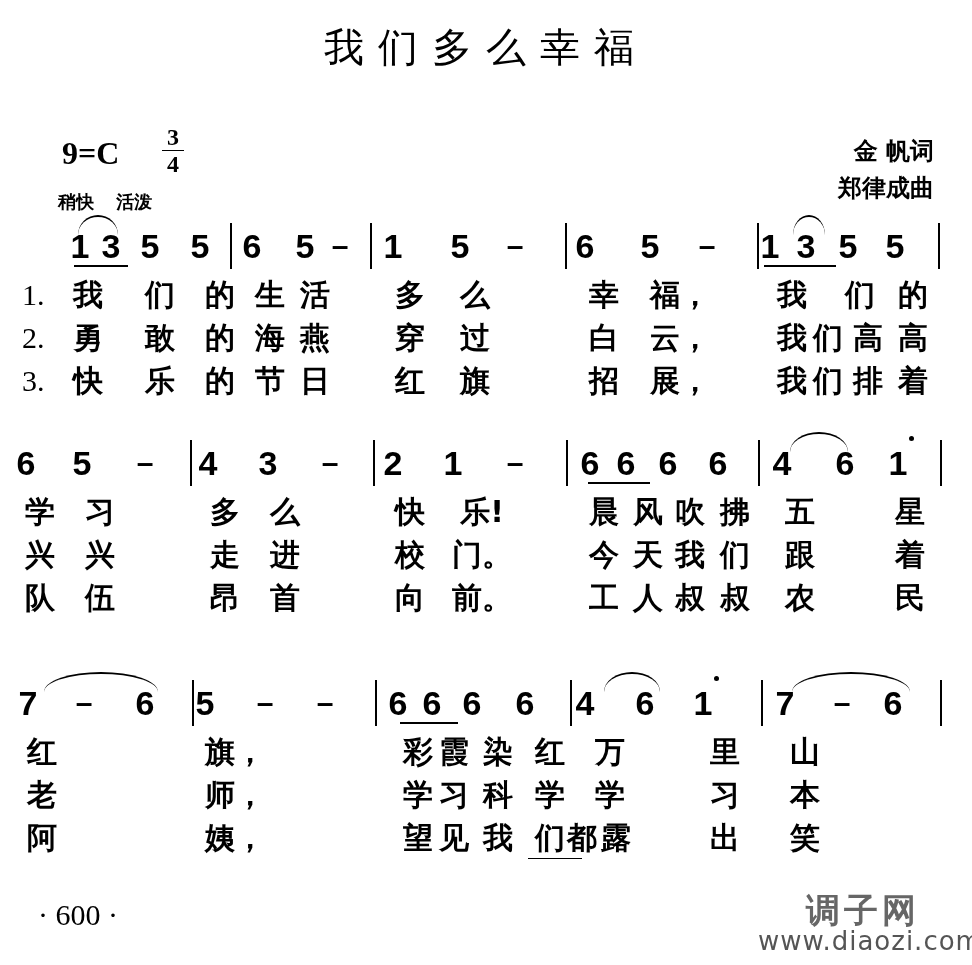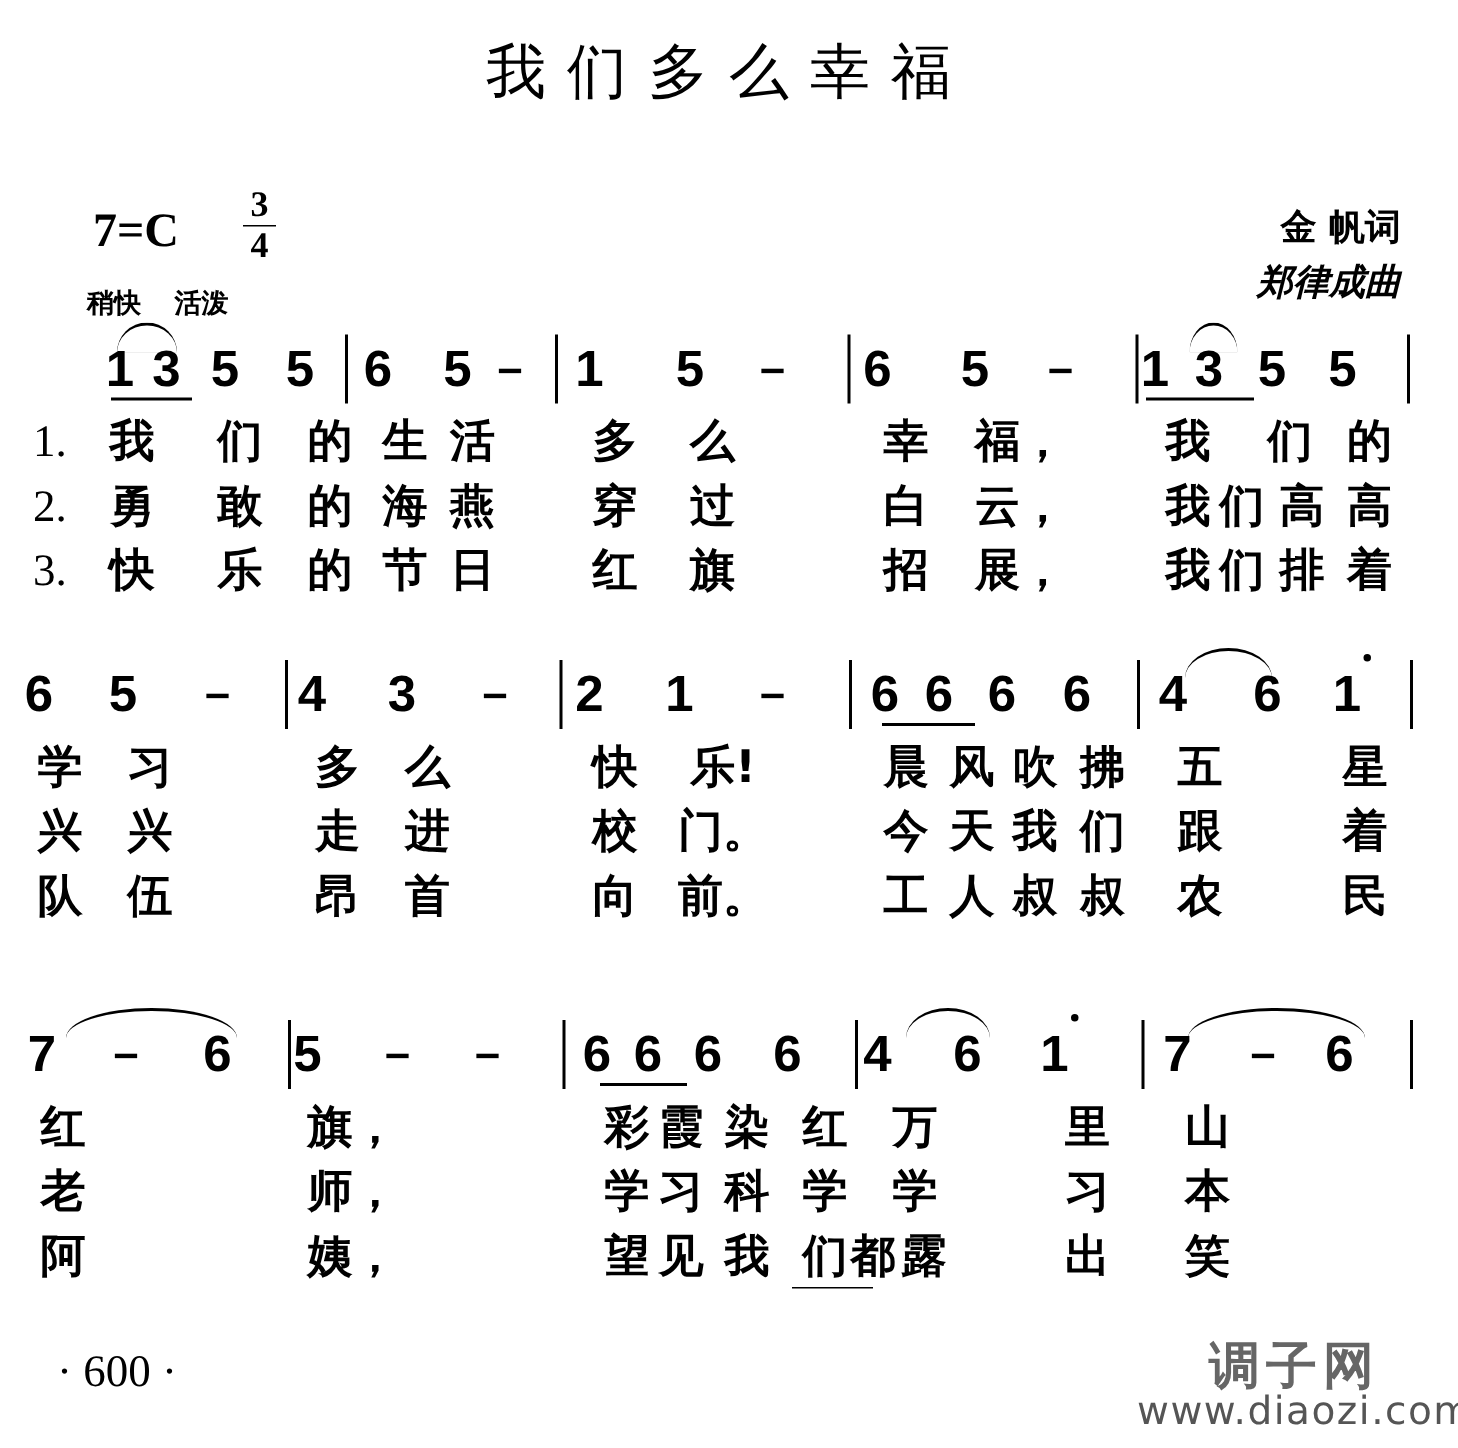--- a/index.html
+++ b/index.html
@@ -22,32 +22,32 @@
     .vnum { font-family: "Liberation Serif", serif; font-size: 30px; line-height: 40px; }
     .page-num { left: 38px; top: 898px; font-family: "Liberation Serif", serif; font-size: 30px; }
     .wm1 { left: 806px; top: 888px; font-size: 34px; color: #666; font-weight: bold; letter-spacing: 4px; }
     .wm2 { left: 758px; top: 926px; font-size: 26px; color: #555; letter-spacing: 1px; }
   </style>
 </head>
 <body>
 
 <div class="abs title">我们多么幸福</div>
 
-<div class="abs key">7=C</div>
+<div class="abs key">9=C</div>
 <div class="abs timesig">
   <div>3</div>
   <div class="bar"></div>
   <div>4</div>
 </div>
 <div class="abs tempo">
   <span>稍快</span>
   <span>活泼</span>
 </div>
 <div class="abs credit" style="top:135px;">金  帆词</div>
-<div class="abs credit" style="top:172px;font-style:italic;">郑律成曲</div>
+<div class="abs credit" style="top:172px;">郑律成曲</div>
 
 <div id="score">
     <div class="abs note" style="left: 65px; top: 227px;">1</div>
     <div class="abs note" style="left: 96px; top: 227px;">3</div>
     <div class="abs note" style="left: 135px; top: 227px;">5</div>
     <div class="abs note" style="left: 185px; top: 227px;">5</div>
     <div class="abs note" style="left: 237px; top: 227px;">6</div>
     <div class="abs note" style="left: 290px; top: 227px;">5</div>
     <div class="abs dash" style="left: 325px; top: 227px;">–</div>
     <div class="abs note" style="left: 378px; top: 227px;">1</div>

